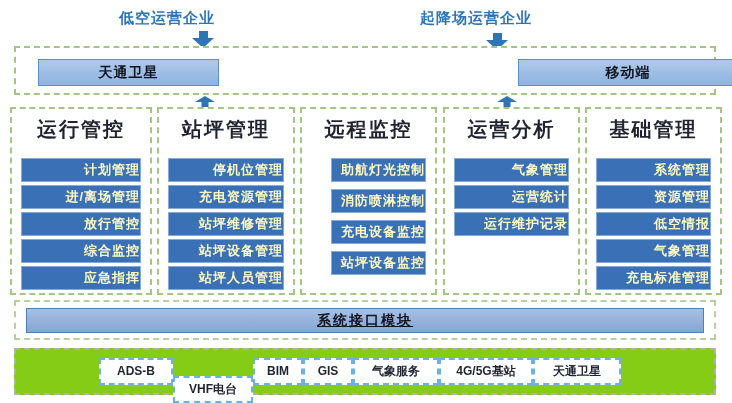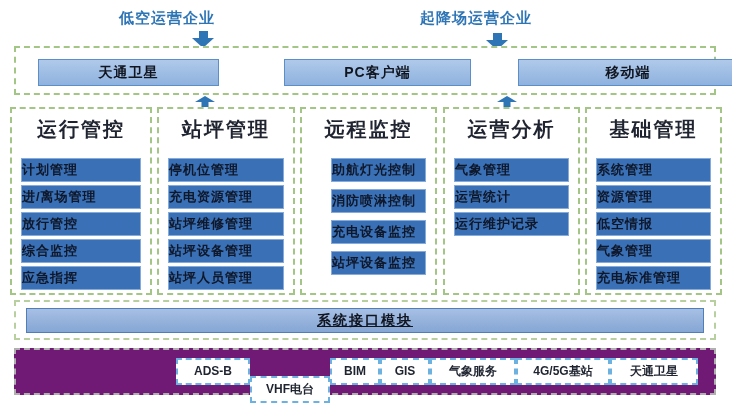--- a/index.html
+++ b/index.html
@@ -85,24 +85,24 @@
   }
   .module-items {
     position: absolute;
     left: 9px; right: 9px; top: 49px;
   }
   .module-item {
     height: 24px;
     margin-bottom: 3px;
     background: #3A70B5;
     border: 1px solid #86ABD8;
-    color: #0f172a;
+    color: #fef9c3;
     font-size: 13px;
     font-weight: bold;
-    text-align: left;
+    text-align: right;
     line-height: 22px;
     letter-spacing: 1px;
     white-space: nowrap;
   }
   .col-3 .module-item { margin-bottom: 7px; margin-left: 20px; }
   
   .interface-box {
     position: absolute;
     left: 14px; top: 300px; width: 702px; height: 40px;
     border: 2px dashed #B8CFA0;
@@ -119,24 +119,24 @@
     text-align: center;
     line-height: 23px;
     letter-spacing: 2px;
     text-decoration: underline;
   }
   
   .infra-box {
     position: absolute;
     left: 14px; top: 348px; width: 702px; height: 47px;
     border: 2px dashed #B0B0B0;
-    background: #701a75;
+    background: #84cc16;
     display: flex;
     align-items: center;
-    justify-content: flex-end;
+    justify-content: center;
     padding: 0 16px 0 6px;
   }
   .infra-item {
     height: 27px;
     border: 2px dashed #6DB1E0;
     background: #ffffff;
     color: #1F2430;
     font-size: 12px;
     font-weight: bold;
     text-align: center;
@@ -162,21 +162,20 @@
     <div class="stem"></div>
       <div class="head"></div>
   </div>
   <div class="down-arrow arrow-2">
     <div class="stem"></div>
       <div class="head"></div>
   </div>
 
   <div class="access-box">
     <div class="access-btn btn-1">天通卫星</div>
-    <div class="access-btn btn-2">PC客户端</div>
     <div class="access-btn btn-3">移动端</div>
   </div>
 
   <div class="dbl-arrow dbl-1">
     <svg width="22" height="17" viewBox="0 0 22 17">
         <path d="M11 0 L21 6 L14.5 6 L14.5 11 L21 11 L11 17 L1 11 L7.5 11 L7.5 6 L1 6 Z" fill="#2E75B6"></path>
       </svg>
   </div>
   <div class="dbl-arrow dbl-2">
     <svg width="22" height="17" viewBox="0 0 22 17">

